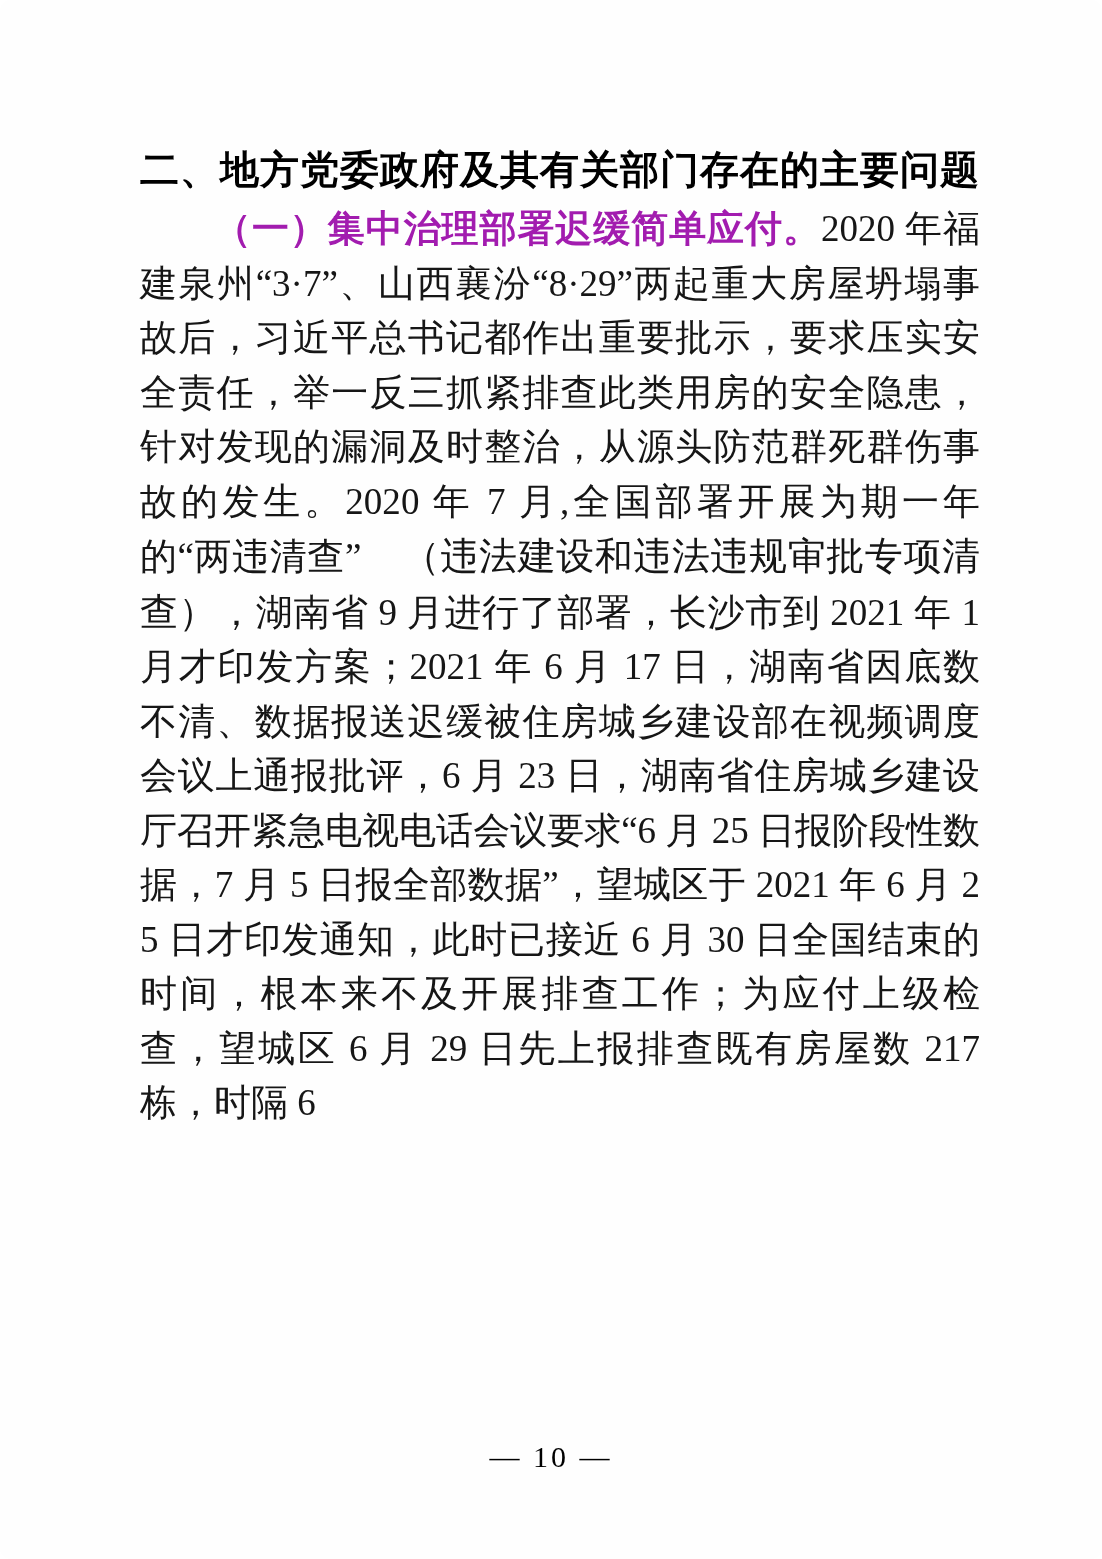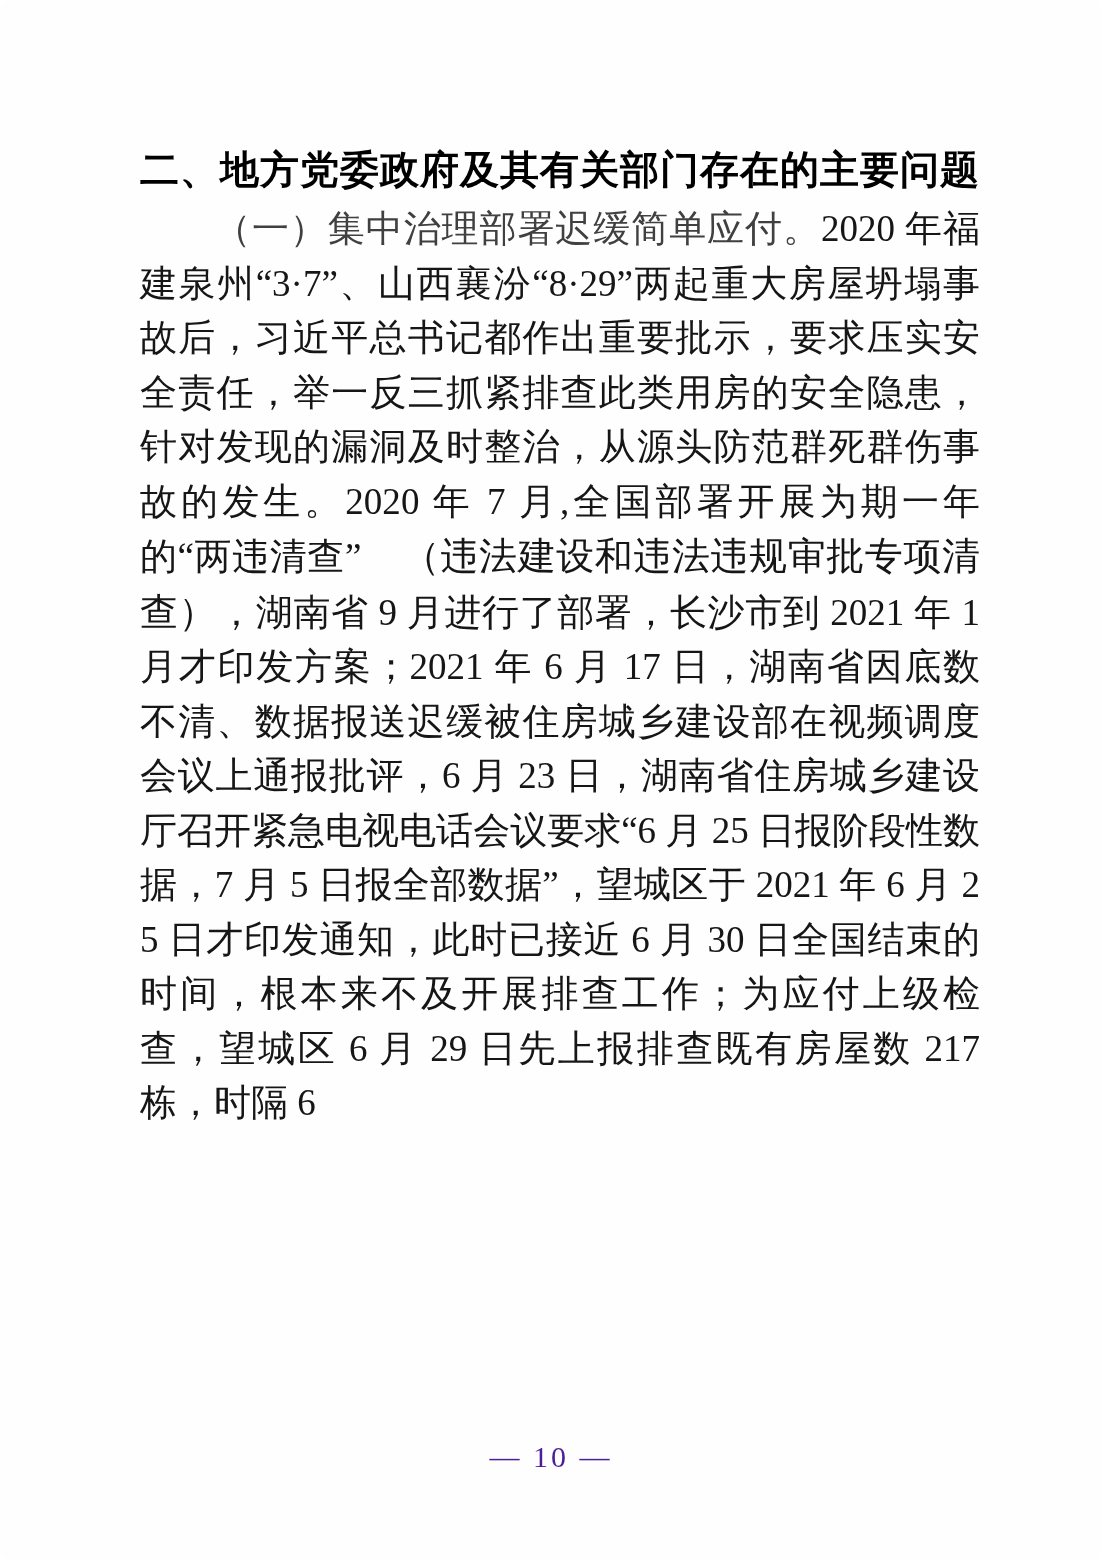--- a/index.html
+++ b/index.html
@@ -40,36 +40,36 @@
     text-align: justify;
     text-justify: inter-character;
     word-break: break-all;
     text-indent: 74px;
     color: #161616;
   }
   .seg-normal {
     
   }
   .seg-bold {
-    font-weight: 400;
-    color: #404040;
+    font-weight: 700;
+    color: #a21caf;
   }
   .seg-small {
     font-size: 38px;
     margin-left: 40px;
   }
   .page-number {
     position: absolute;
     left: 0;
     right: 0;
     top: 1440px;
     text-align: center;
     font-size: 30px;
     letter-spacing: 3px;
-    color: #4c1d95;
+    color: #000000;
   }
 </style>
 </head>
 <body>
 
 <div class="page">
   <div class="content">
     <h1 class="doc-heading">二、地方党委政府及其有关部门存在的主要问题</h1>
     <div>
         <p class="doc-paragraph"><span class="seg-bold">（一）集中治理部署迟缓简单应付。</span><span class="seg-normal">2020 年福建泉州“3·7”、山西襄汾“8·29”两起重大房屋坍塌事故后，习近平总书记都作出重要批示，要求压实安全责任，举一反三抓紧排查此类用房的安全隐患，针对发现的漏洞及时整治，从源头防范群死群伤事故的发生。2020 年 7 月,全国部署开展为期一年的“两违清查”</span><span class="seg-small">（违法建设和违法违规审批专项清查），</span><span class="seg-normal">湖南省 9 月进行了部署，长沙市到 2021 年 1 月才印发方案；2021 年 6 月 17 日，湖南省因底数不清、数据报送迟缓被住房城乡建设部在视频调度会议上通报批评，6 月 23 日，湖南省住房城乡建设厅召开紧急电视电话会议要求“6 月 25 日报阶段性数据，7 月 5 日报全部数据”，望城区于 2021 年 6 月 25 日才印发通知，此时已接近 6 月 30 日全国结束的时间，根本来不及开展排查工作；为应付上级检查，望城区 6 月 29 日先上报排查既有房屋数 217 栋，时隔 6</span></p>

